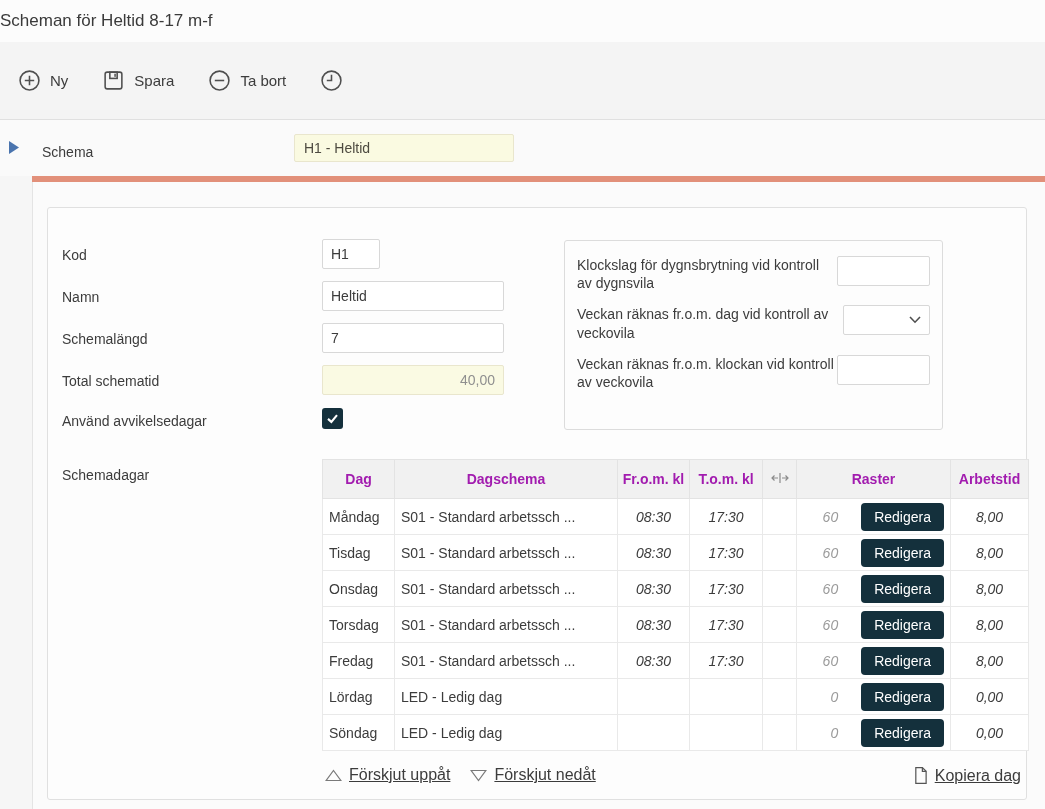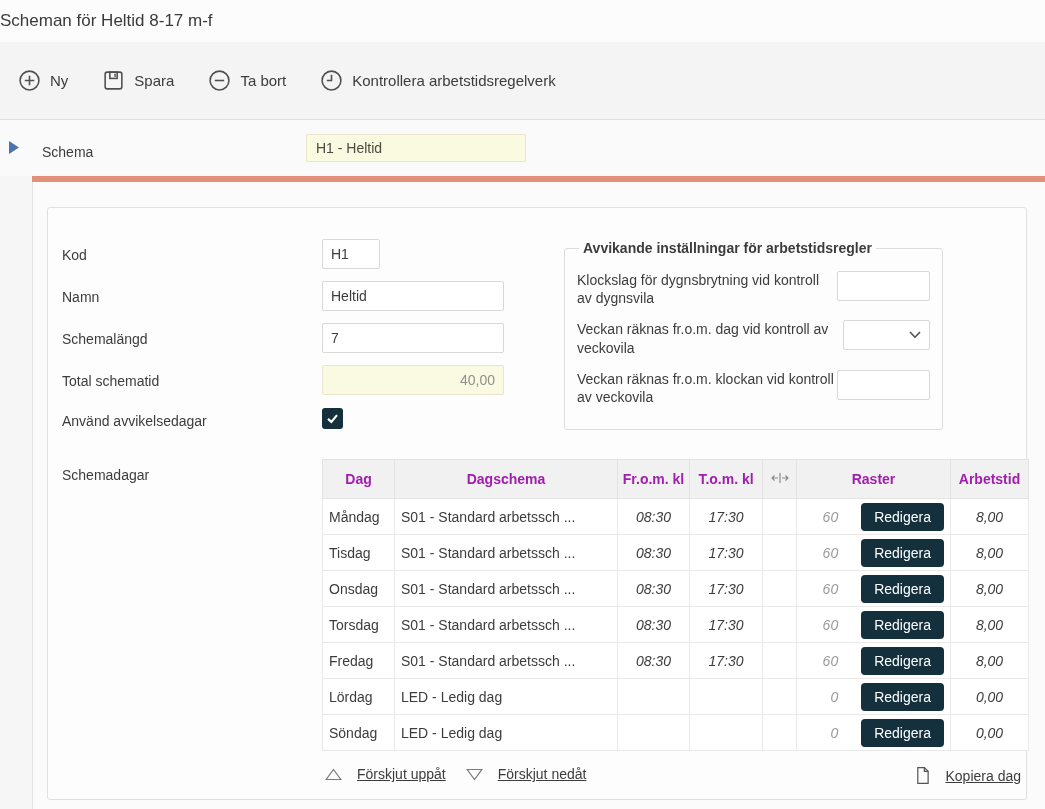--- a/index.html
+++ b/index.html
@@ -19,21 +19,21 @@
   .toolbar {
     height:78px; background:#f4f4f4; border-bottom:1px solid #e0e0e0;
     display:flex; align-items:center; padding-left:18px; gap:34px;
   }
   .tb-item { display:flex; align-items:center; gap:9px; font-size:15px; cursor:pointer; }
   .tb-icon svg { display:block; }
   .schema-row { height:56px; background:#fafafa; position:relative; }
   .expand-tri { position:absolute; left:8px; top:20px; }
   .schema-label { position:absolute; left:42px; top:24px; font-size:14px; }
   .schema-input {
-    position:absolute; left:306px; top:14px; width:220px; height:28px;
+    position:absolute; left:294px; top:14px; width:220px; height:28px;
     background:#fafae1; border:1px solid #e9e6cd; border-radius:2px;
     font-family:"Liberation Sans", sans-serif; font-size:14px; color:#4d4a40; padding:0 9px;
   }
   .accent-bar { height:6px; background:#e2907a; margin-left:32px; }
   .panel {
     margin-left:32px; height:627px; background:#fbfbfb;
     border-left:1px solid #e4e4e4; position:relative;
   }
   .card {
     position:absolute; left:14px; top:25px; width:980px; height:593px;
@@ -95,21 +95,21 @@
   .edit-btn {
     background:#14303c; color:#fff; border:none; border-radius:4px;
     height:28px; padding:0 13px; font-family:"Liberation Sans", sans-serif;
     font-size:14px; cursor:pointer;
   }
   td.c-arb { background:#fafae3; text-align:center; font-style:italic; color:#9b9b9b; }
   .links-left {
     position:absolute; left:277px; top:558px; display:flex; gap:20px; align-items:center;
   }
   .day-link {
-    display:flex; align-items:center; gap:15px; font-size:14px; color:#3c3c3c;
+    display:flex; align-items:center; gap:7px; font-size:16px; color:#3c3c3c;
     cursor:pointer;
   }
   .day-link .lnk { text-decoration:underline; }
   .copy-link { position:absolute; top:558px; right:5px; }
 </style>
 </head>
 <body>
 
 <div class="titlebar">
   <span>Scheman för Heltid 8-17 m-f</span>
@@ -144,21 +144,20 @@
     </span>
     <span>Ta bort</span>
   </div>
   <div class="tb-item">
     <span class="tb-icon">
       <svg width="23" height="23" viewBox="0 0 22 22" fill="none" stroke="#4f4f4f" stroke-width="1.5">
         <circle cx="11" cy="11" r="9"></circle>
           <path d="M11 5.5 V11 H6.5"></path>
       </svg>
     </span>
-    <span>Kontrollera arbetstidsregelverk</span>
   </div>
 </div>
 
 <div class="schema-row">
   <span class="expand-tri">
     <svg width="12" height="15" viewBox="0 0 12 15">
         <polygon points="1,1 11,7.5 1,14" fill="#4a74ae"></polygon>
       </svg>
   </span>
   <span class="schema-label">Schema</span>
@@ -183,21 +182,20 @@
     <input class="f-input in-total" readonly="" value="40,00" style="">
 
     <span class="f-label lbl-avvik">Använd avvikelsedagar</span>
     <span class="checkbox">
       <svg width="15" height="15" viewBox="0 0 20 20">
         <polyline points="4,10.5 8.5,14.5 16,5.5" fill="none" stroke="#ffffff" stroke-width="2.8"></polyline>
       </svg>
     </span>
 
     <fieldset class="avv">
-      <legend>Avvikande inställningar för arbetstidsregler</legend>
       <div class="fs-row">
         <span class="fs-label">Klockslag för dygnsbrytning vid kontroll av dygnsvila</span>
         <input class="fs-input" value="" style="">
       </div>
       <div class="fs-row">
         <span class="fs-label">Veckan räknas fr.o.m. dag vid kontroll av veckovila</span>
         <div class="fs-select">
           <svg width="12" height="8" viewBox="0 0 12 8">
             <polyline points="1,1 6,6.2 11,1" fill="none" stroke="#4f4f4f" stroke-width="1.6"></polyline>
           </svg>

